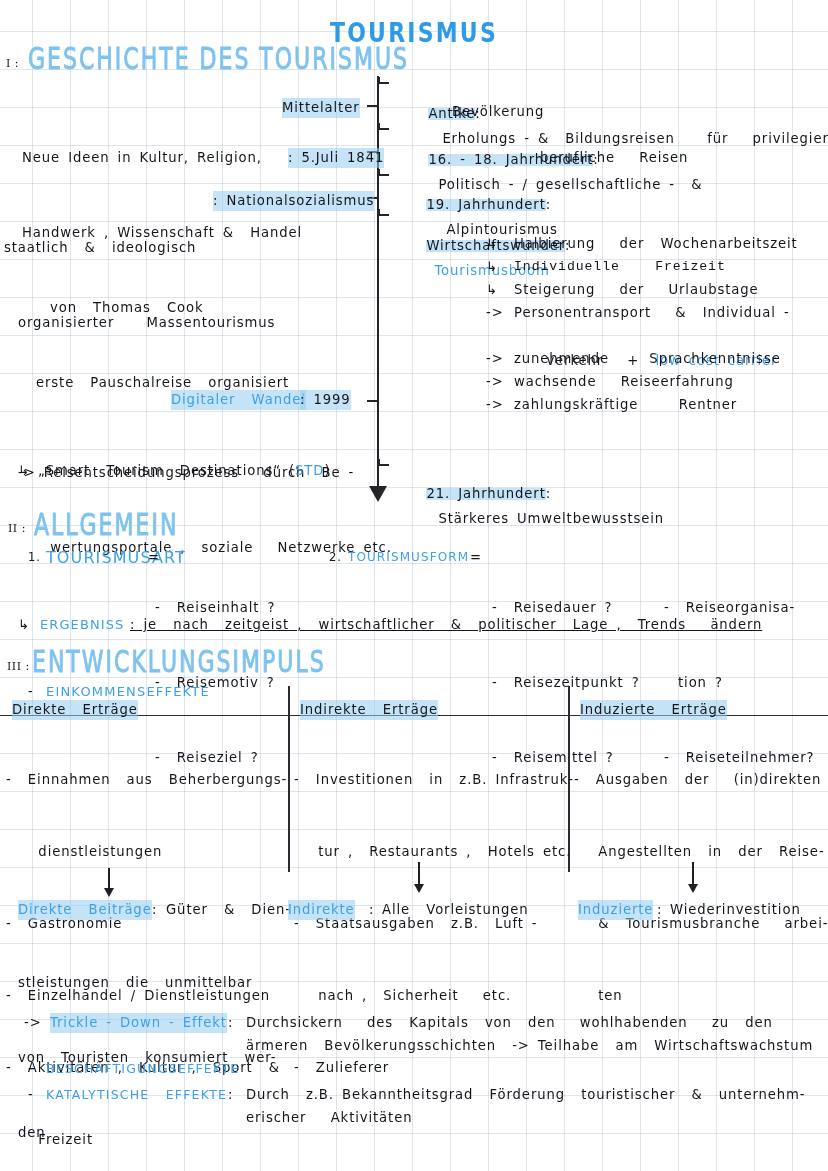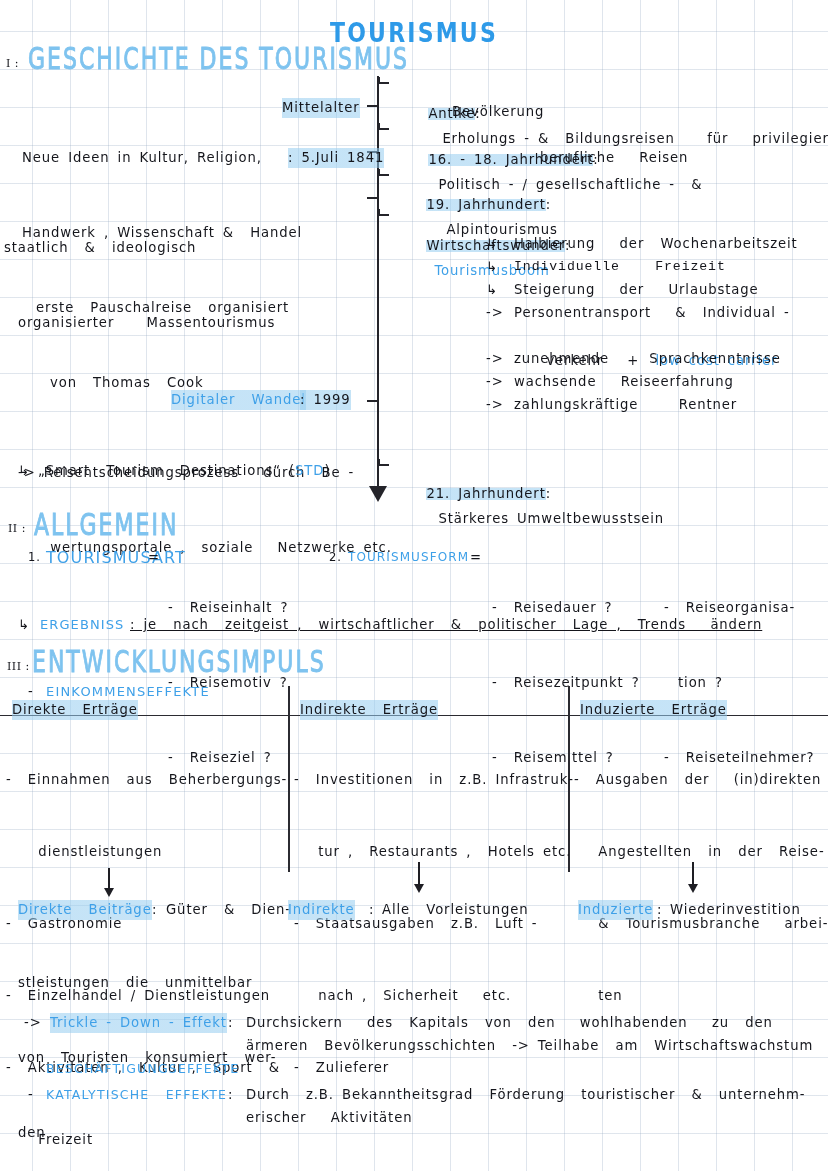--- a/index.html
+++ b/index.html
@@ -119,30 +119,31 @@
   <div class="tick-l" style="top:151px;"></div>
   <div class="tick-r" style="top:174px;"></div>
   <div class="tick-l" style="top:197px;"></div>
   <div class="tick-r" style="top:214px;"></div>
   <div class="tick-l" style="top:400px;"></div>
   <div class="tick-r" style="top:464px;"></div>
 
   <div class="hw" style="left:22px; top:95px; width:350px;">
     <span class="ln">Neue Ideen in Kultur, Religion,</span>
     <span class="ln">Handwerk , Wissenschaft &amp;  Handel</span>
+    <span class="ln ind2">von  Thomas  Cook</span>
     <span class="ln ind1">erste  Pauschalreise  organisiert</span>
-    <span class="ln ind2">von  Thomas  Cook</span>
   </div>
   <div class="hw" style="left:4px; top:185px; width:370px;">
     <span class="ln">staatlich  &amp;  ideologisch</span>
     <span class="ln ind1">organisierter    Massentourismus</span>
   </div>
 
   <div class="hw hl" style="left:282px; top:95px;">Mittelalter</div>
   <div class="hw hl" style="left:288px; top:145px;">: 5.Juli 1841</div>
+  <div class="hw hl" style="left:213px; top:188px;">: Nationalsozialismus</div>
 
   <div class="hw blue hl" style="left:152px; top:387px;margin-left:19px;">Digitaler  Wandel</div>
   <div class="hw hl" style="left:300px; top:387px;">: 1999</div>
   <div class="hw" style="left:18px; top:410px; width:355px;">
     <span class="ln">-&gt; Reisentscheidungsprozess   durch  Be -</span>
     <span class="ln">    wertungsportale ,  soziale   Netzwerke etc.</span>
   </div>
   <div class="hw" style="left:18px; top:458px;">↳ „Smart  Tourism  Destinations“ (<span class="blue">STD</span>)</div>
 
   <div class="hw" style="left:396px; top:76px;">
@@ -196,21 +197,21 @@
 
   <div class="hw" style="left:486px; top:392px;">-&gt;</div>
   <div class="hw" style="left:514px; top:392px;">zahlungskräftige     Rentner</div>
 
   <div class="roman" style="left:8px; top:522px;">II :</div>
   <div class="sechead" style="left:34px; top:508px;">ALLGEMEIN</div>
 
   <div class="hw" style="left:28px; top:545px; font-size:11.5px;">1.</div>
   <div class="hw blue" style="left:46px; top:545px; font-size:16px; letter-spacing:1.1px;">TOURISMUSART</div>
   <div class="hw" style="left:148px; top:545px;">= </div>
-  <div class="hw" style="left:168px; top:545px;">
+  <div class="hw" style="left:155px; top:545px;">
     <span class="ln">-  Reiseinhalt ?</span>
     <span class="ln">-  Reisemotiv ?</span>
     <span class="ln">-  Reiseziel ?</span>
   </div>
 
   <div class="hw" style="left:329px; top:545px; font-size:11.5px;">2.</div>
   <div class="hw blue" style="left:348px; top:545px; font-size:12px; letter-spacing:1.1px;">TOURISMUSFORM</div>
   <div class="hw" style="left:470px; top:545px;">= </div>
   <div class="hw" style="left:492px; top:545px;">
     <span class="ln">-  Reisedauer ?</span>

